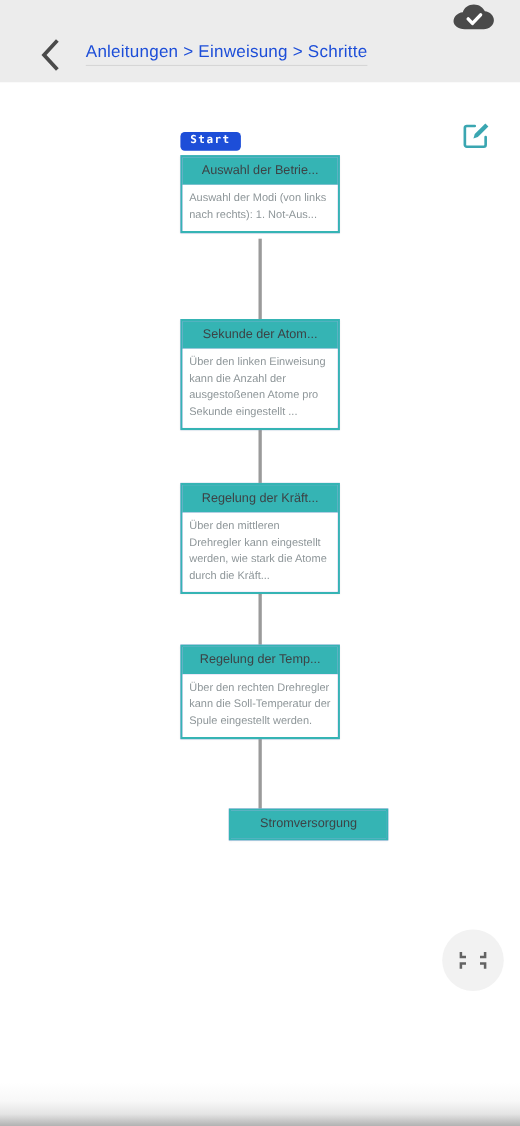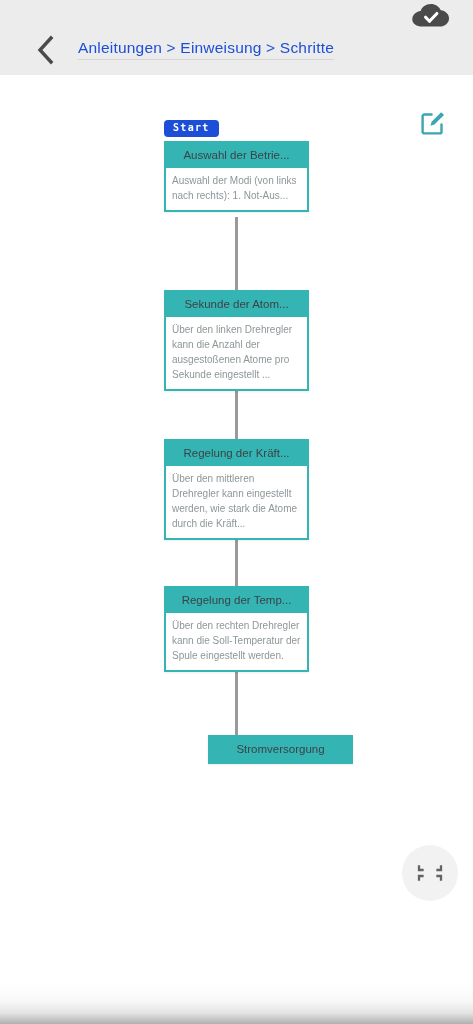--- a/index.html
+++ b/index.html
@@ -235,21 +235,21 @@
       <div class="connector conn-4"></div>
 
       <div class="node node-1">
         <div class="node-title">Auswahl der Betrie...</div>
         <div class="node-body">Auswahl der Modi (von links nach rechts):
 1. Not-Aus...</div>
       </div>
 
       <div class="node node-2">
         <div class="node-title">Sekunde der Atom...</div>
-        <div class="node-body">Über den linken Drehregler kann die Anzahl der ausgestoßenen Atome pro Sekunde eingestellt ...</div>
+        <div class="node-body">Über den linken Einweisung kann die Anzahl der ausgestoßenen Atome pro Sekunde eingestellt ...</div>
       </div>
 
       <div class="node node-3">
         <div class="node-title">Regelung der Kräft...</div>
         <div class="node-body">Über den mittleren Drehregler kann eingestellt werden, wie stark die Atome durch die Kräft...</div>
       </div>
 
       <div class="node node-4">
         <div class="node-title">Regelung der Temp...</div>
         <div class="node-body">Über den rechten Drehregler kann die Soll-Temperatur der Spule eingestellt werden.</div>

